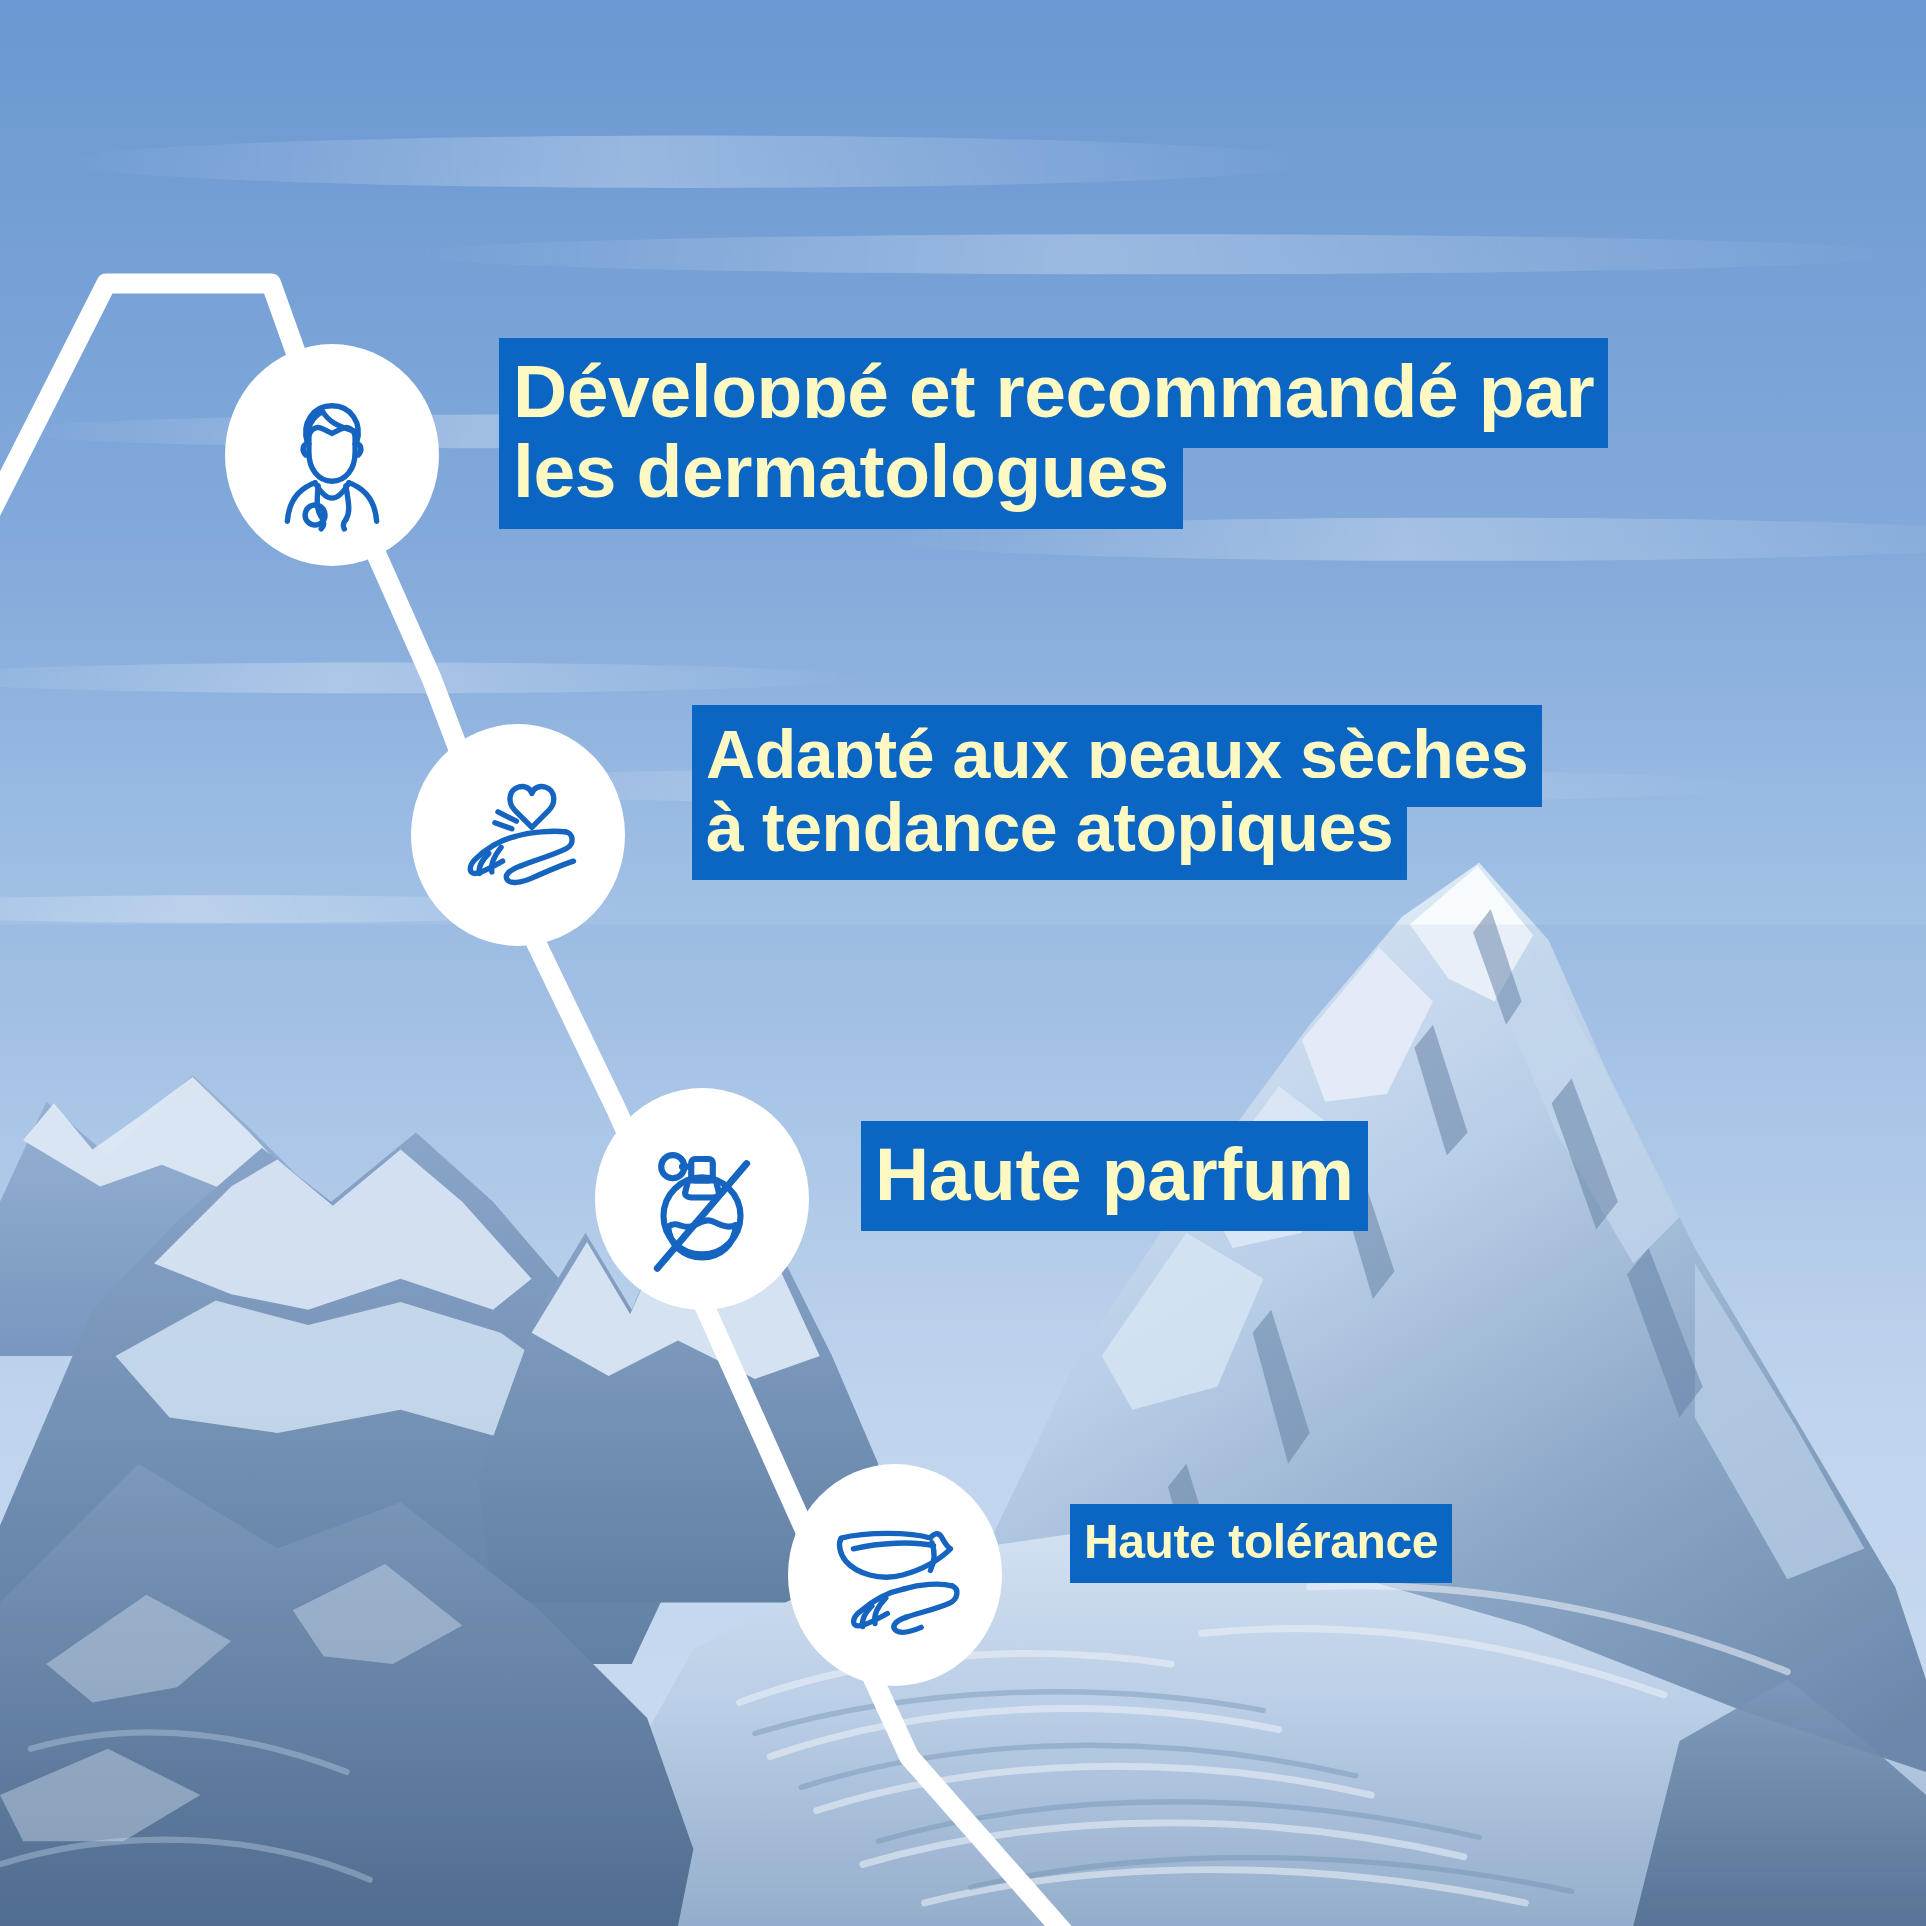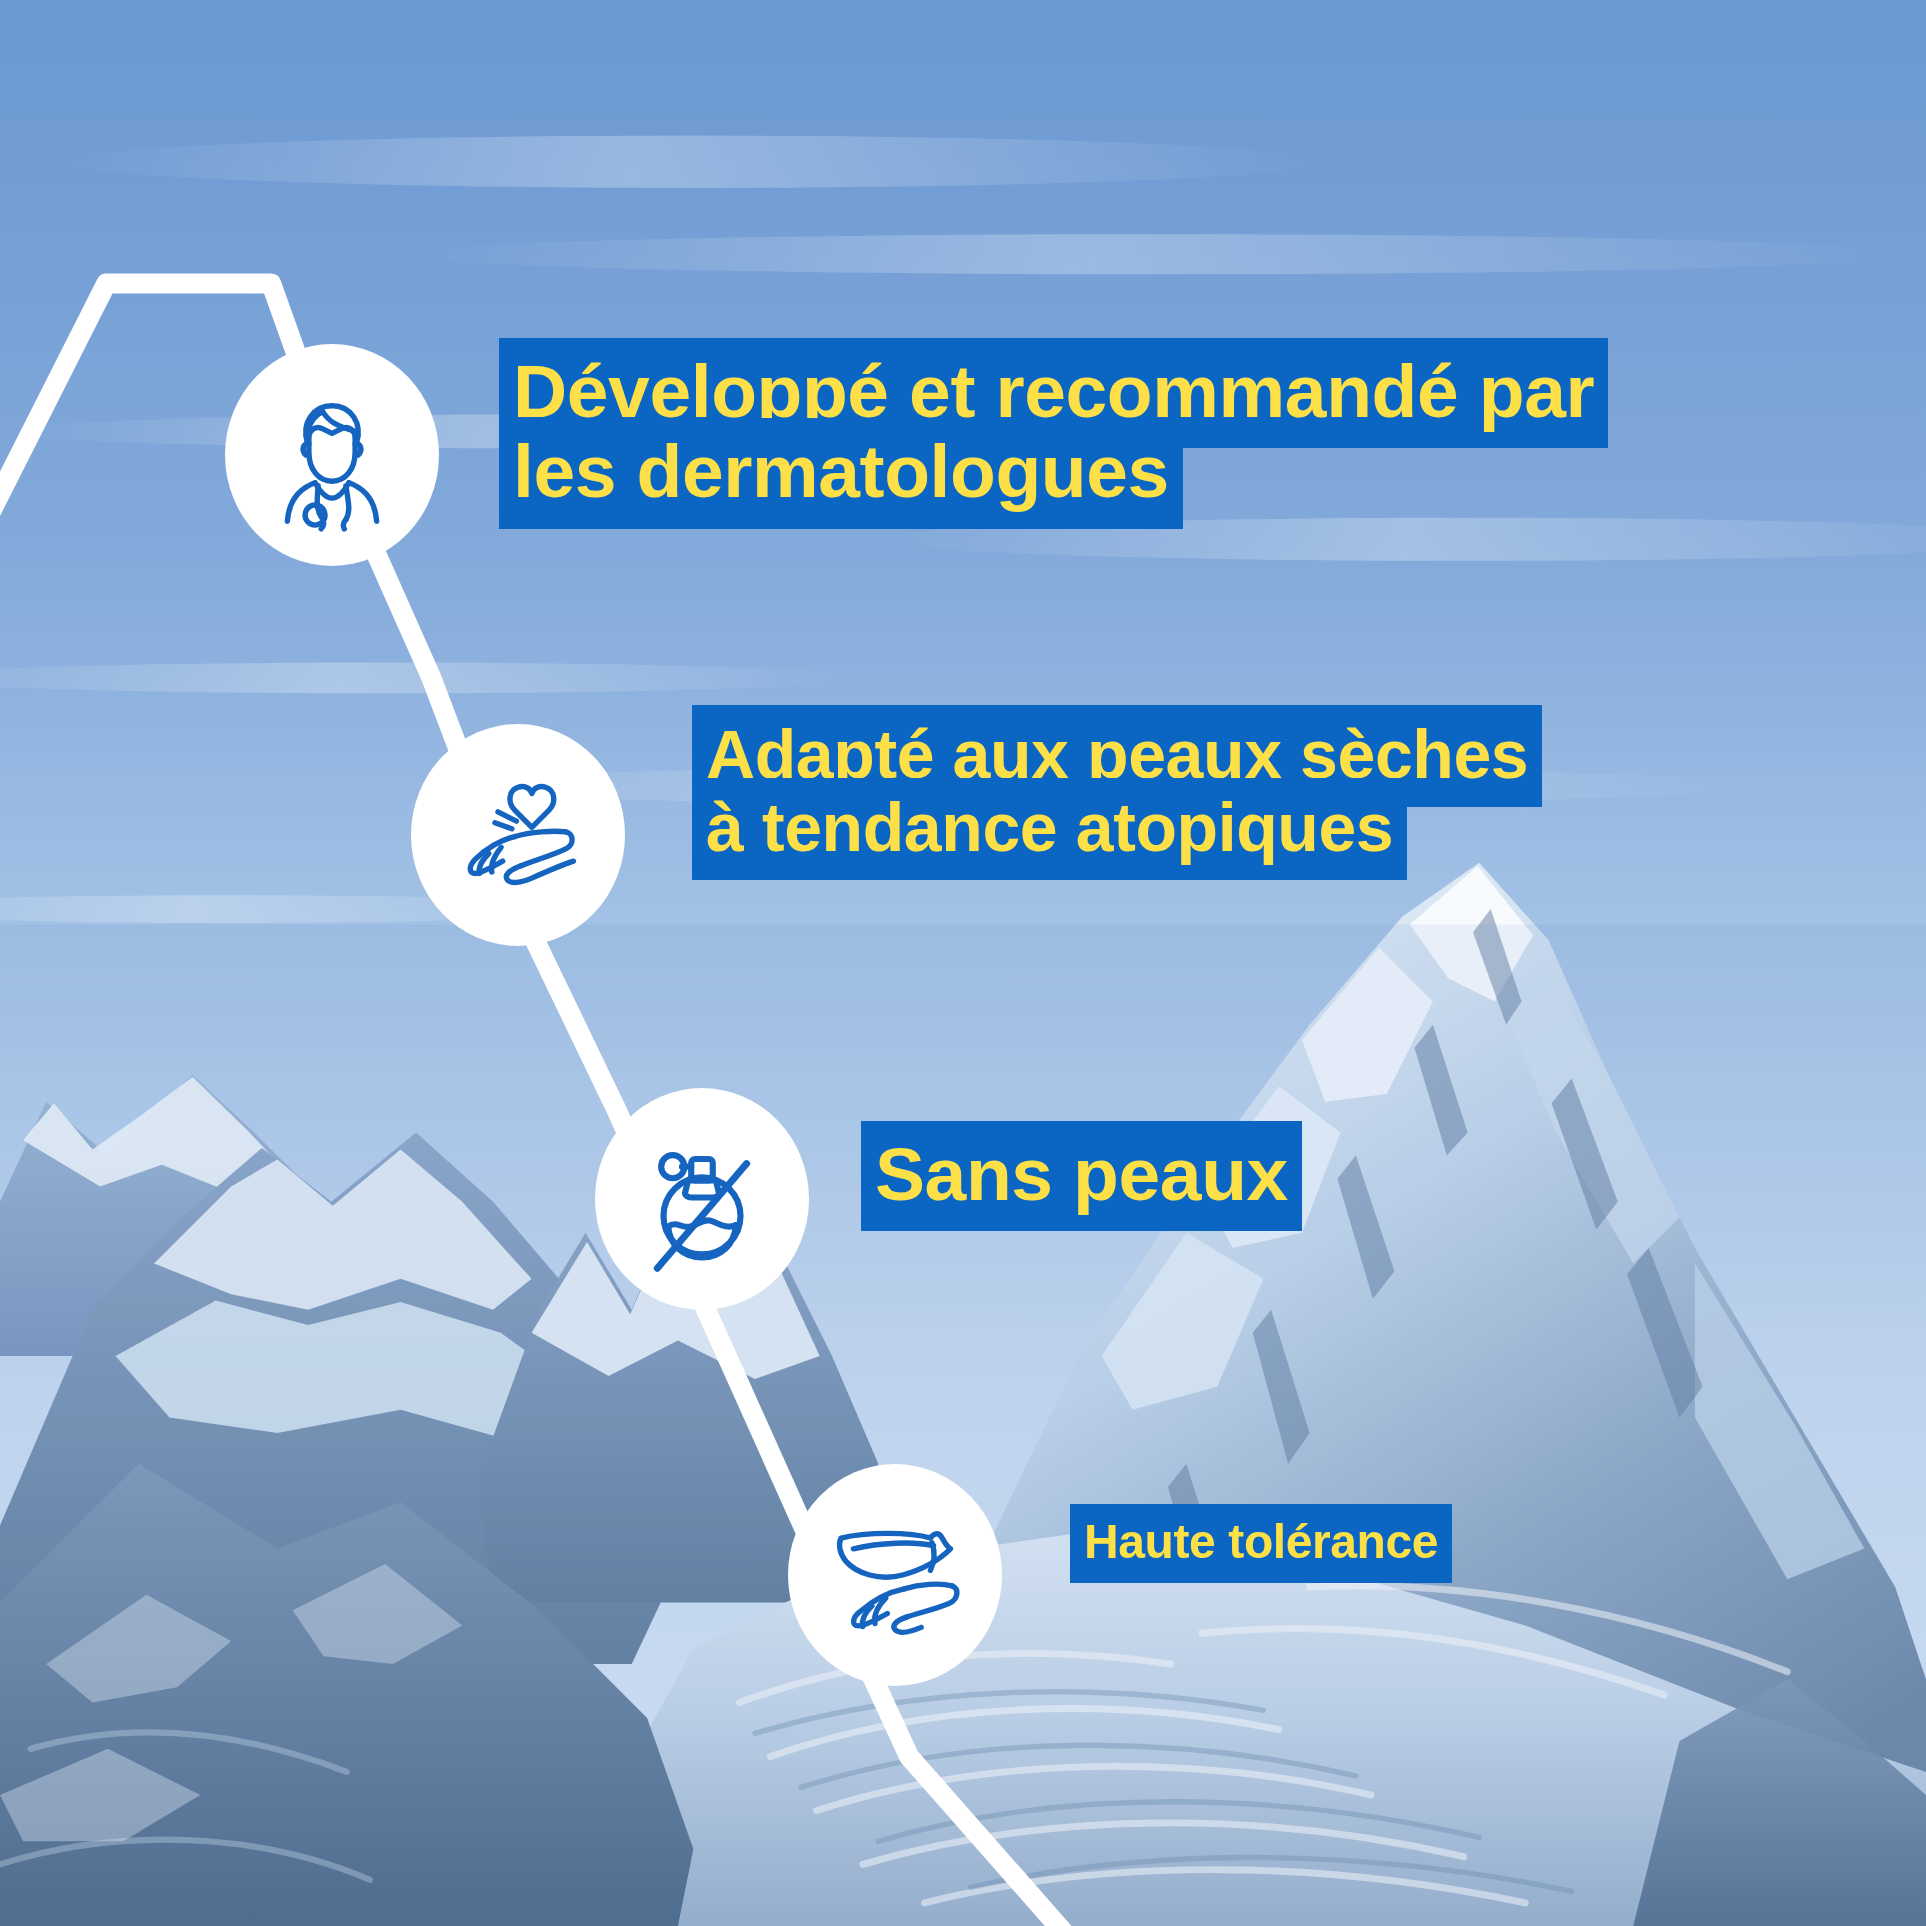--- a/index.html
+++ b/index.html
@@ -22,21 +22,21 @@
     background:#ffffff;
     border-radius:50%;
     display:flex; align-items:center; justify-content:center;
   }
   .bubble svg{ display:block; }
 
   
   .banner{
     position:absolute;
     font-weight:700;
-    color:#fde047;
+    color:#fef9c3;
     line-height:1.07;
     letter-spacing:-0.4px;
     -webkit-font-smoothing:antialiased;
   }
   .banner .ln{
     display:inline;
     background:#0b66c3;
     box-decoration-break:clone;
     -webkit-box-decoration-break:clone;
     padding:10.8px 14px 15.4px 14px;
@@ -278,21 +278,21 @@
 
   <div class="banner b1">
     <span class="ln">Développé et recommandé par</span><span class="break"></span><span class="ln">les dermatologues</span>
   </div>
 
   <div class="banner b2">
     <span class="ln">Adapté aux peaux sèches</span><span class="break"></span><span class="ln">à tendance atopiques</span>
   </div>
 
   <div class="banner b3">
-    <span class="ln">Sans peaux</span>
+    <span class="ln">Haute parfum</span>
   </div>
 
   <div class="banner b4">
     <span class="ln">Haute tolérance</span>
   </div>
 
 </div>
 
 
 </body></html>

